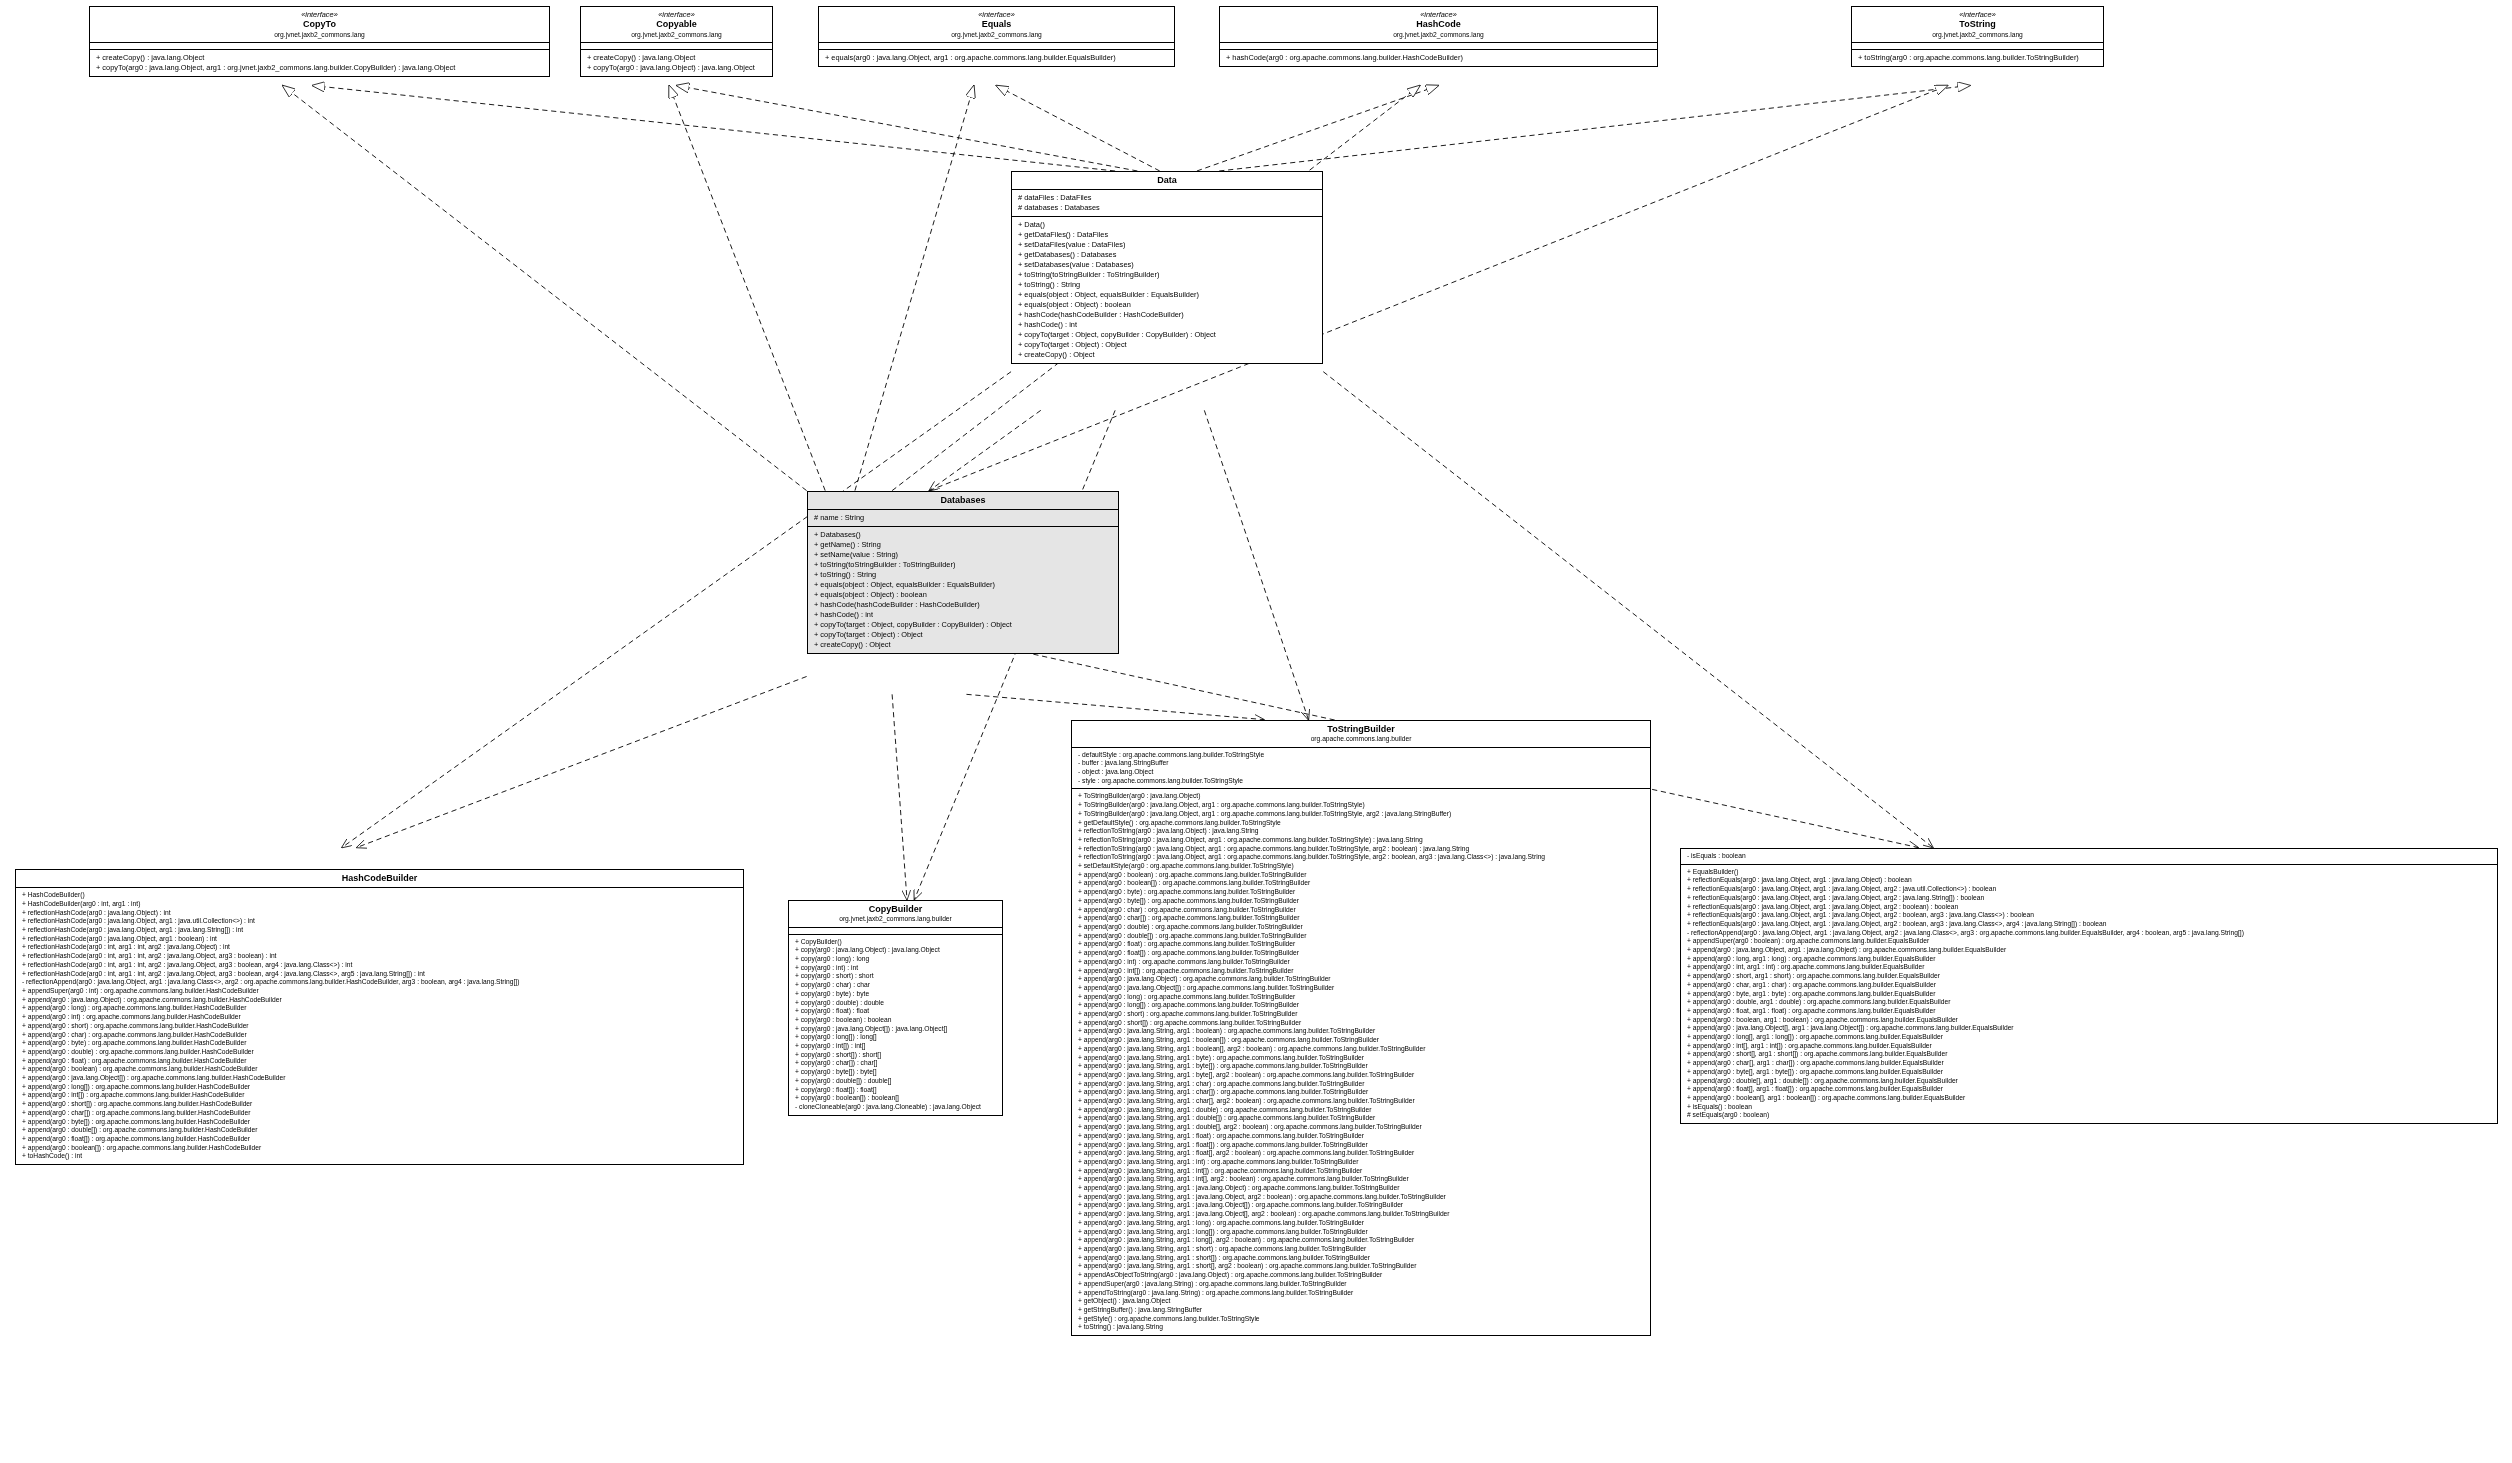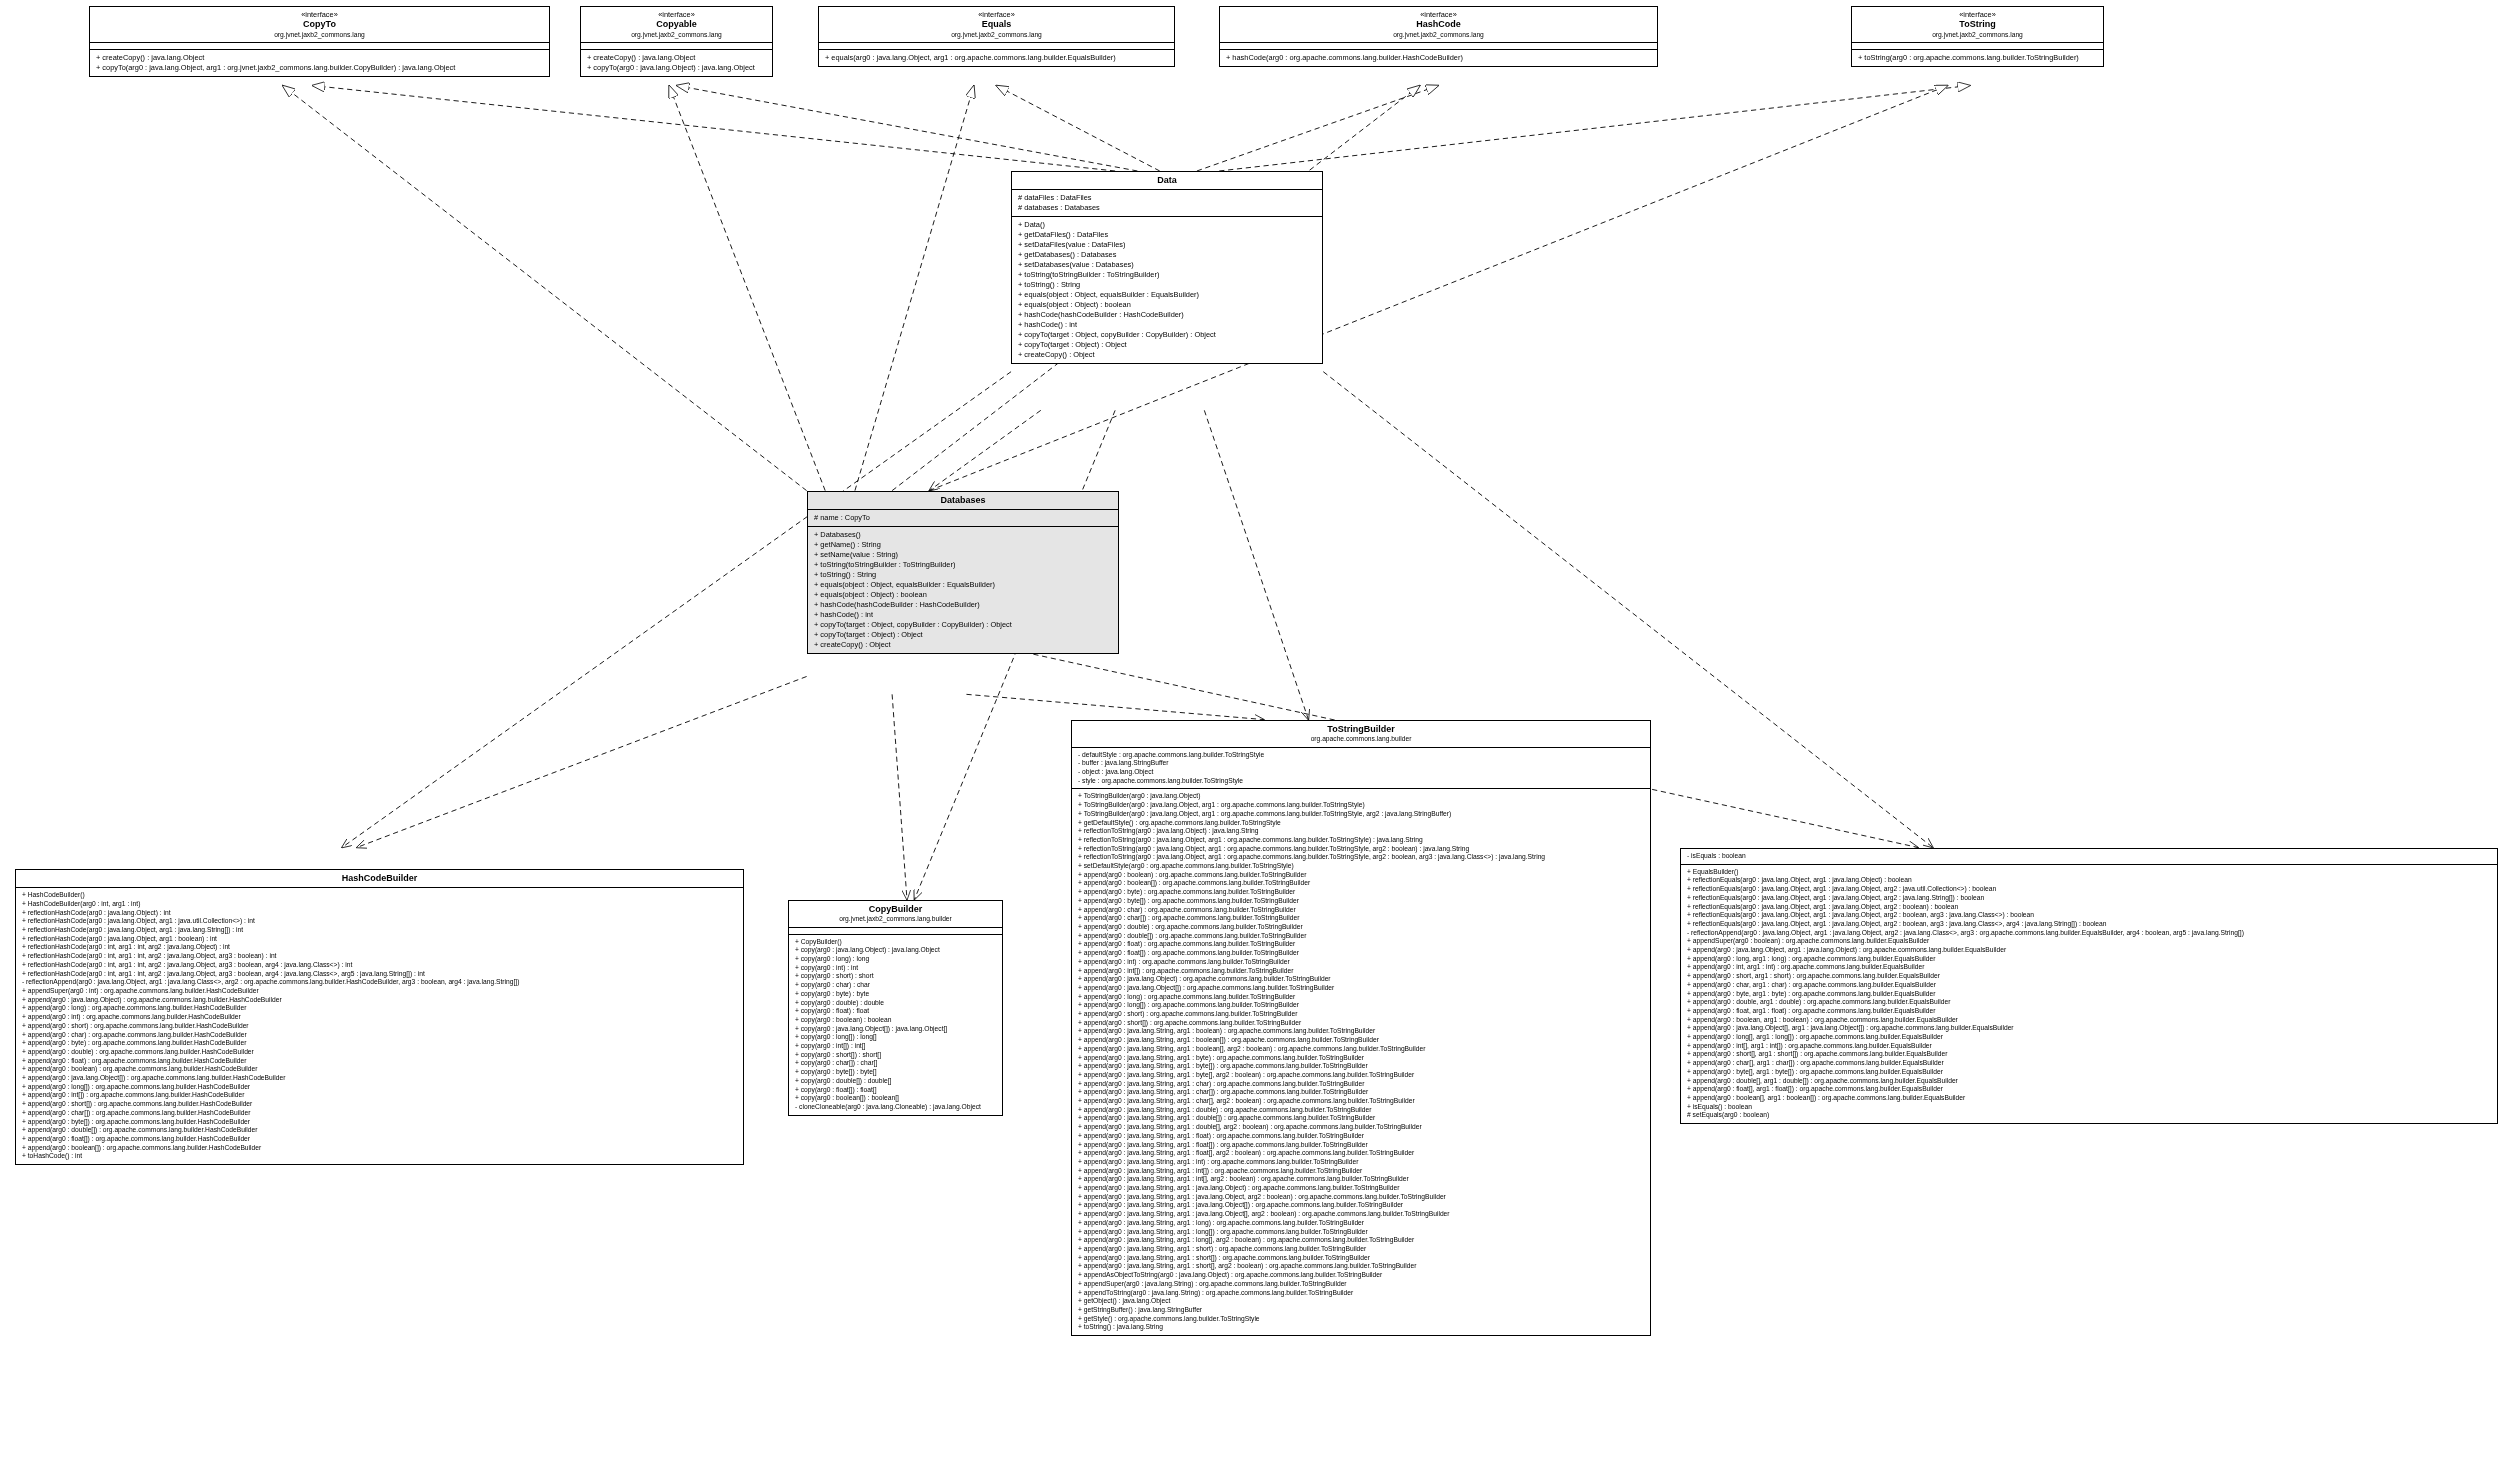--- a/index.html
+++ b/index.html
@@ -35,21 +35,21 @@
   .uml .sec {
     border-bottom: 0.7px solid #000;
     padding: 3px 6px;
     box-sizing: border-box;
   }
   .uml .sec:last-child { border-bottom: none; }
   .uml .hdr {
     text-align: center;
     line-height: 1.25;
   }
-  .uml .hdr .stereo { display:block; font-size: 7.4px; }
+  .uml .hdr .stereo { display:block; font-size: 7.4px; font-style: italic; }
   .uml .hdr .name   { display:block; font-weight: bold; font-size: 9px; }
   .uml .hdr .pkg    { display:block; font-size: 6.7px; }
   .uml .body   { font-size: 7.4px; line-height: 1.35; white-space: nowrap; overflow: hidden; }
   .uml .body.small { font-size: 6.7px; line-height: 1.3; }
   .uml .body div { overflow: hidden; text-overflow: ellipsis; }
 </style>
 </head>
 <body>
 <div class="canvas">
 
@@ -173,21 +173,21 @@
         <div>+ copyTo(target : Object) : Object</div>
         <div>+ createCopy() : Object</div>
       </div>
 </div>
 
 <div class="uml hl" style="left:807px; top:491px; width:312px;">
   <div class="sec hdr">
         <span class="name">Databases</span>
       </div>
   <div class="sec body">
-        <div># name : CopyTo</div>
+        <div># name : String</div>
       </div>
   <div class="sec body">
         <div>+ Databases()</div>
         <div>+ getName() : String</div>
         <div>+ setName(value : String)</div>
         <div>+ toString(toStringBuilder : ToStringBuilder)</div>
         <div>+ toString() : String</div>
         <div>+ equals(object : Object, equalsBuilder : EqualsBuilder)</div>
         <div>+ equals(object : Object) : boolean</div>
         <div>+ hashCode(hashCodeBuilder : HashCodeBuilder)</div>

